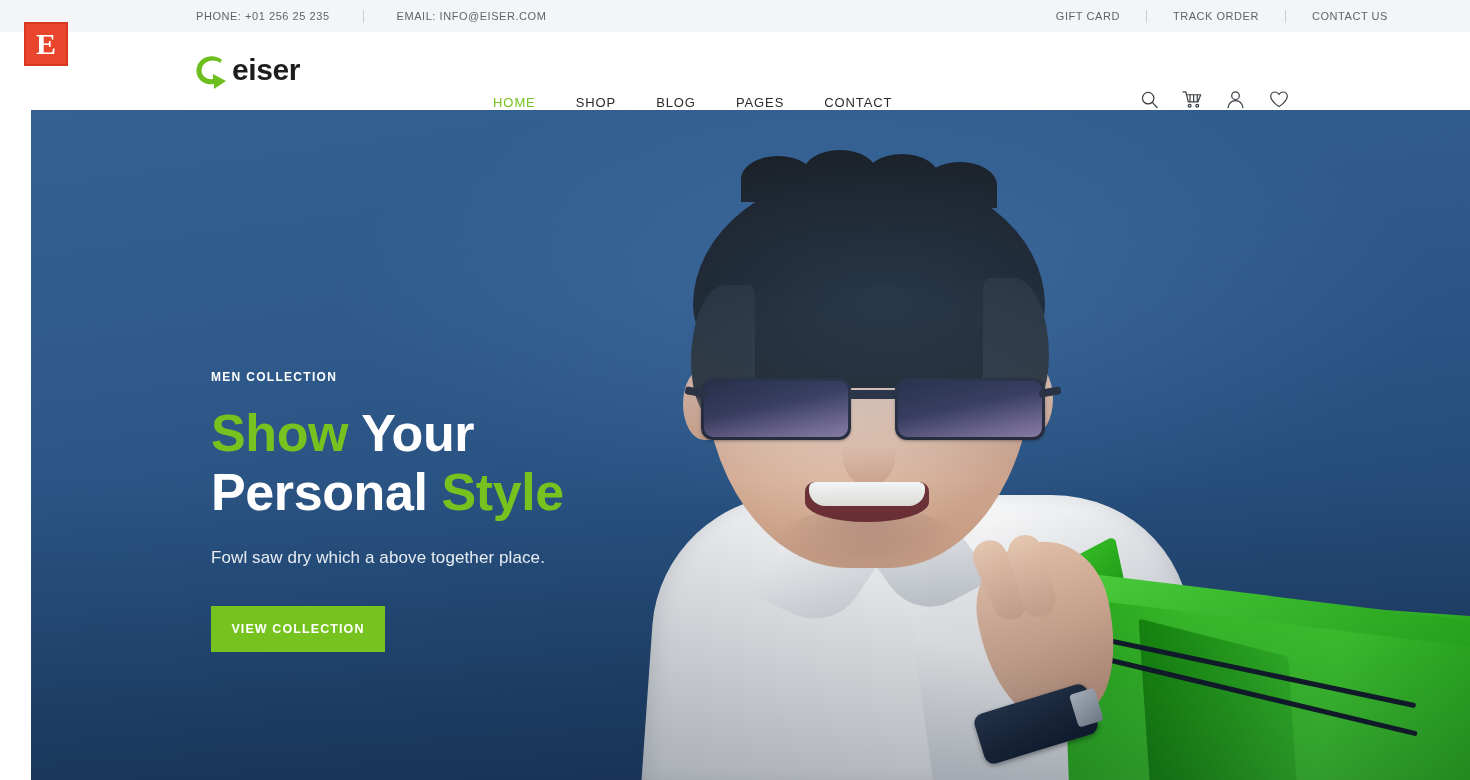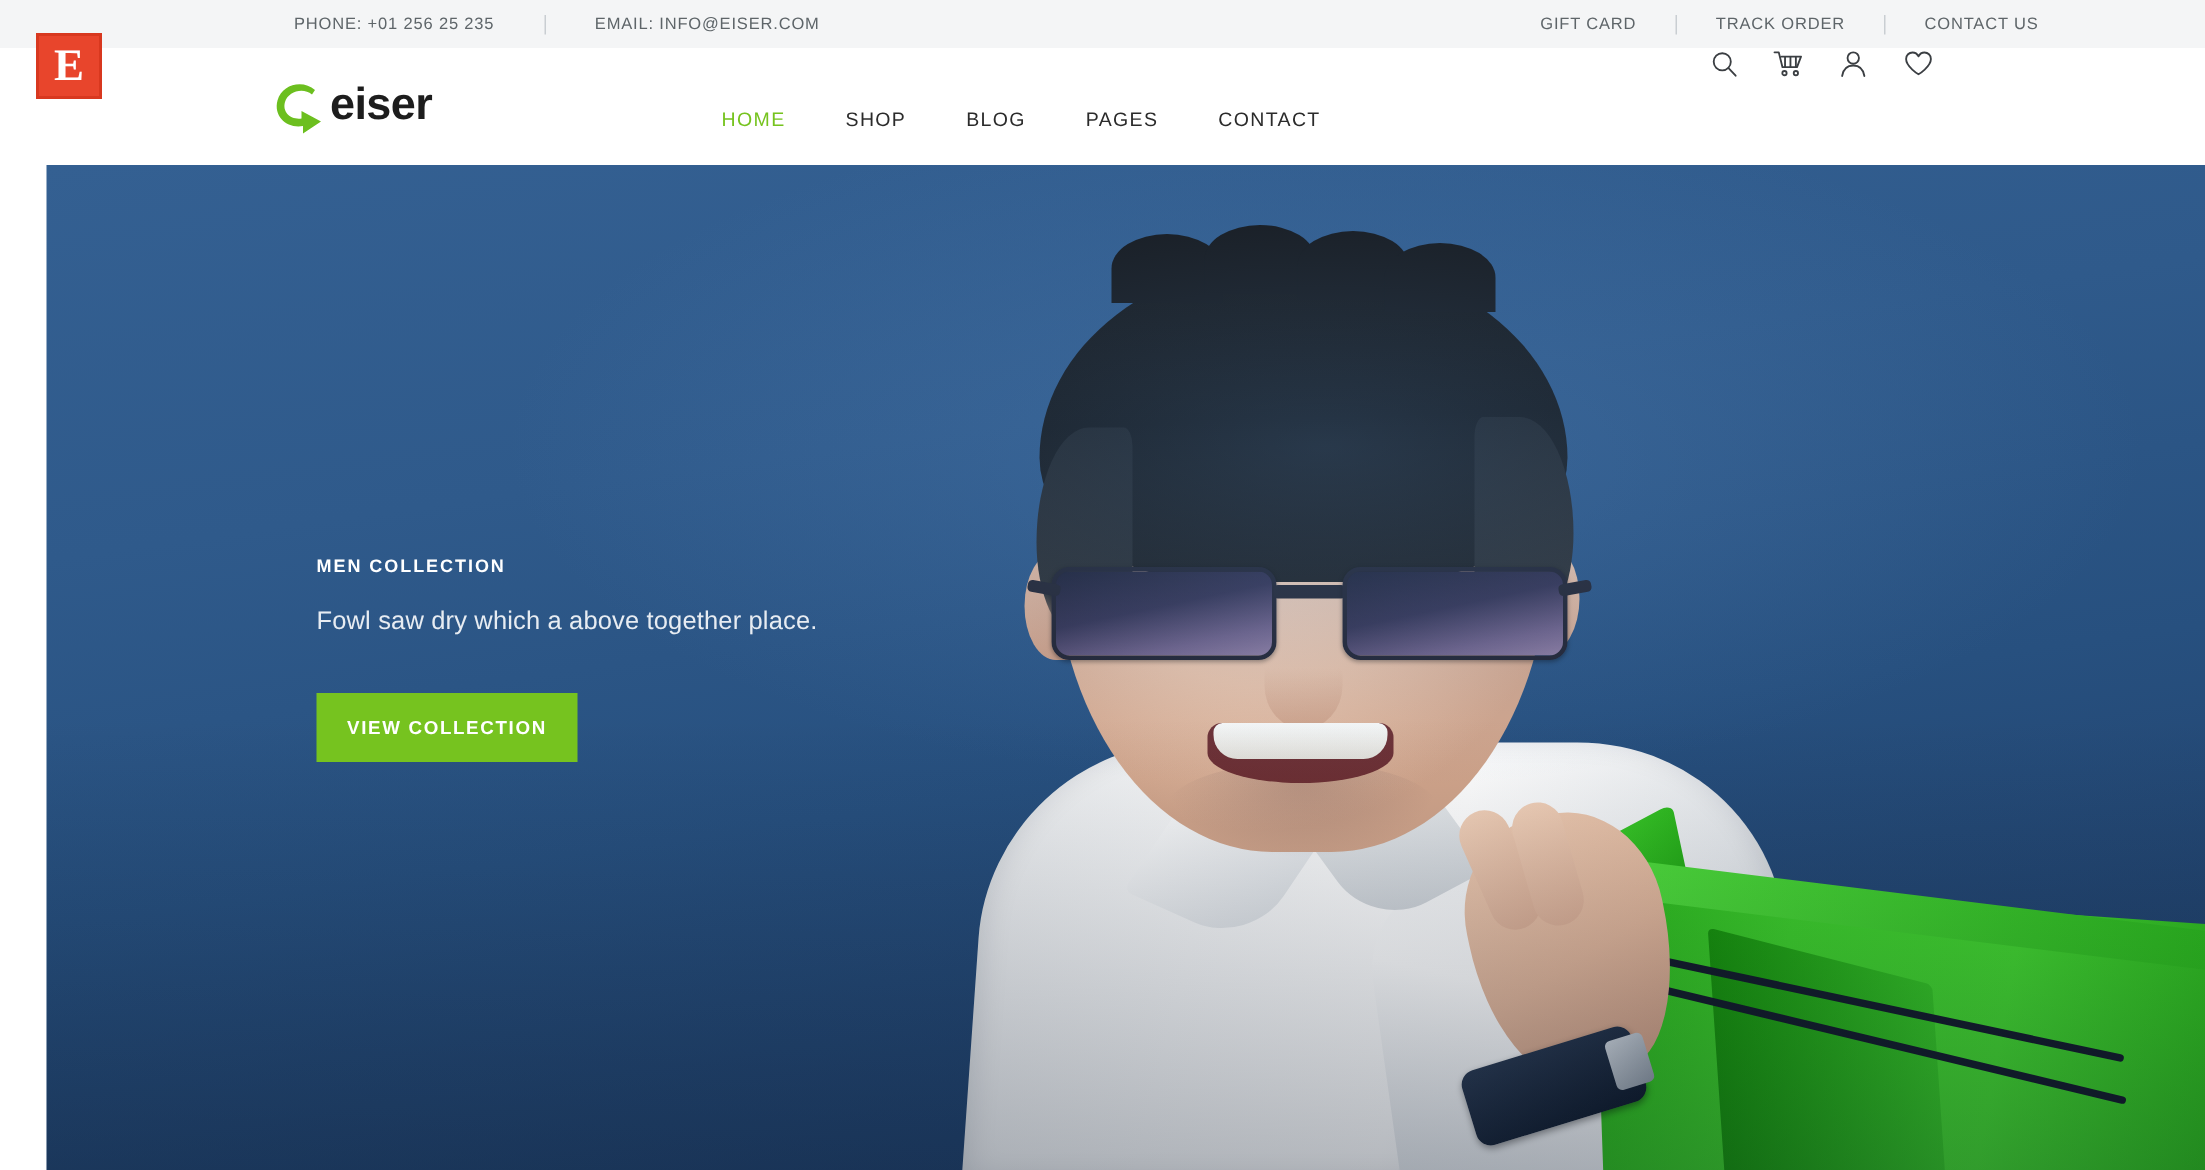--- a/index.html
+++ b/index.html
@@ -19,21 +19,21 @@
     position:relative;
     z-index:40;
   }
   .topbar-left{
     display:flex; align-items:center;
     margin-left:196px;
     text-align:center;
   }
   .topbar-right{
     display:flex; align-items:center;
-    margin-left:auto; margin-right:111px;
+    margin-left:auto; margin-right:82px;
   }
   .tb-item{
     font-size:11px;
     letter-spacing:.55px;
     color:#5e6569;
     text-transform:uppercase;
     white-space:nowrap;
     font-weight:400;
   }
   .tb-sep{
@@ -43,23 +43,24 @@
     display:inline-block;
   }
   .topbar-left .tb-sep{ margin:0 33px; }
   .topbar-right .tb-sep{ margin:0 26px; }
 
   
   .header{
     height:78px;
     background:#ffffff;
     display:flex;
-    align-items:flex-start;
+    align-items:flex-end;
     position:relative;
     z-index:30;
+    padding-left:12px;
   }
   .logo{
     display:flex; align-items:center;
     margin-left:180px;
     height:100%;
   }
   .logo-mark{
     width:38px; height:40px;
     position:relative;
     margin-right:2px;
@@ -557,20 +558,26 @@
     <div class="watch">
       <span class="watch-buckle"></span>
     </div>
   </div>
 
   <div class="hero-vignette"></div>
   <div class="hero-shadow"></div>
 
   <div class="hero-copy">
     <div class="eyebrow">MEN COLLECTION</div>
+    <h1 class="hero-title">
+      <span class="g">Show</span>
+      <span>Your</span><br>
+      <span>Personal</span>
+      <span class="g">Style</span>
+    </h1>
     <p class="hero-sub">Fowl saw dry which a above together place.</p>
     <button class="cta">VIEW COLLECTION</button>
   </div>
 </div>
 
 <div class="watermark">
   <span class="wm-badge">
     <span>E</span>
   </span>
 </div>

